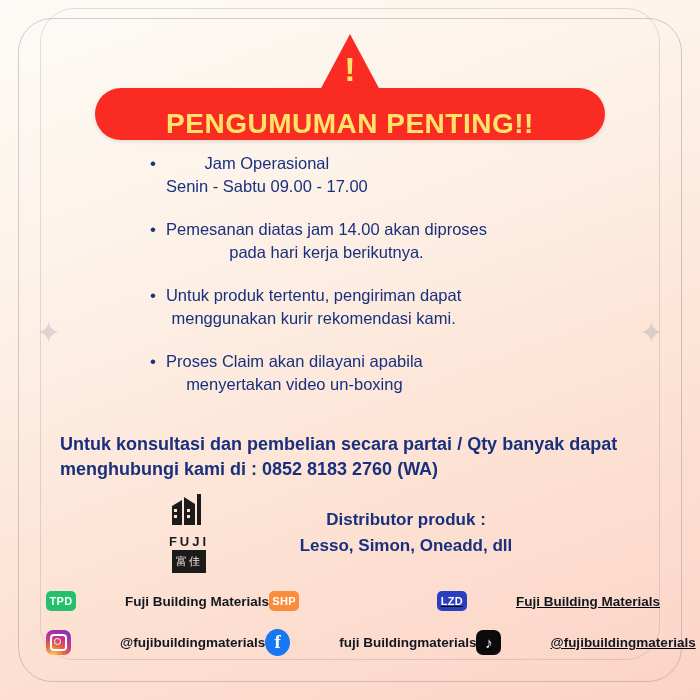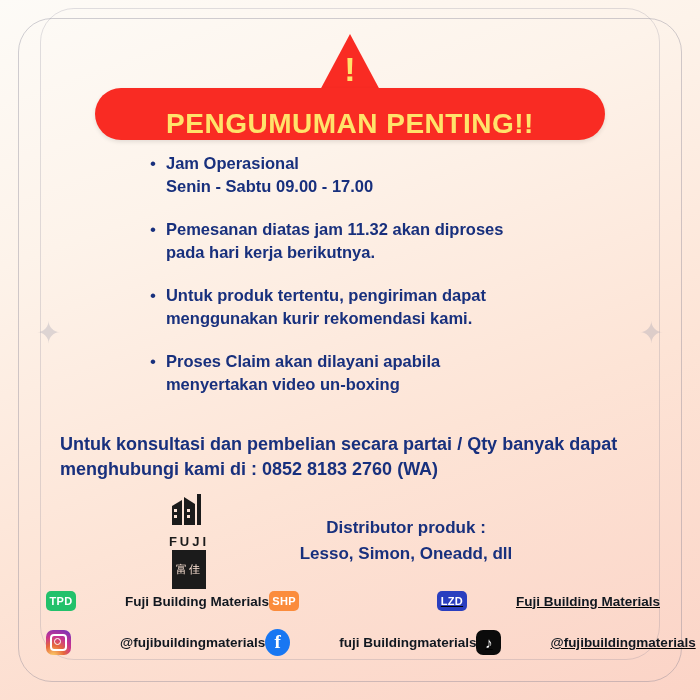--- a/index.html
+++ b/index.html
@@ -113,22 +113,23 @@
   .bullet-dot {
     color: #18307d;
     font-size: 17px;
     line-height: 24px;
     margin-right: 10px;
     flex: 0 0 auto;
   }
   .bullet-lines {
     color: #18307d;
     font-size: 16.5px;
-    font-weight: bold;
+    font-weight: normal;
     line-height: 23px;
+    text-align: center;
   }
 
   
   .consult {
     position: absolute;
     top: 432px;
     left: 60px;
     right: 60px;
     text-align: left;
     color: #18307d;
@@ -162,21 +163,21 @@
     font-size: 13px;
     font-weight: bold;
     letter-spacing: 3px;
     margin-top: 8px;
   }
   .fuji-cn {
     font-size: 11px;
     background: #1b1b1b;
     color: #fde4d6;
     display: inline-block;
-    padding: 12px 4px;
+    padding: 4px 4px;
     margin-top: 1px;
     letter-spacing: 2px;
   }
   .dist-text {
     color: #18307d;
     font-size: 17px;
     font-weight: bold;
     line-height: 26px;
     text-align: center;
     flex: 1 1 auto;
@@ -292,21 +293,21 @@
       <span class="bullet-dot">•</span>
       <div class="bullet-lines">
         <div>Jam Operasional</div>
         <div>Senin - Sabtu 09.00 - 17.00</div>
       </div>
     </div>
 
     <div class="bullet-item">
       <span class="bullet-dot">•</span>
       <div class="bullet-lines">
-        <div>Pemesanan diatas jam 11.32 akan diproses</div>
+        <div>Pemesanan diatas jam 14.00 akan diproses</div>
         <div>pada hari kerja berikutnya.</div>
       </div>
     </div>
 
     <div class="bullet-item">
       <span class="bullet-dot">•</span>
       <div class="bullet-lines">
         <div>Untuk produk tertentu,  pengiriman dapat</div>
         <div>menggunakan kurir rekomendasi kami.</div>
       </div>

